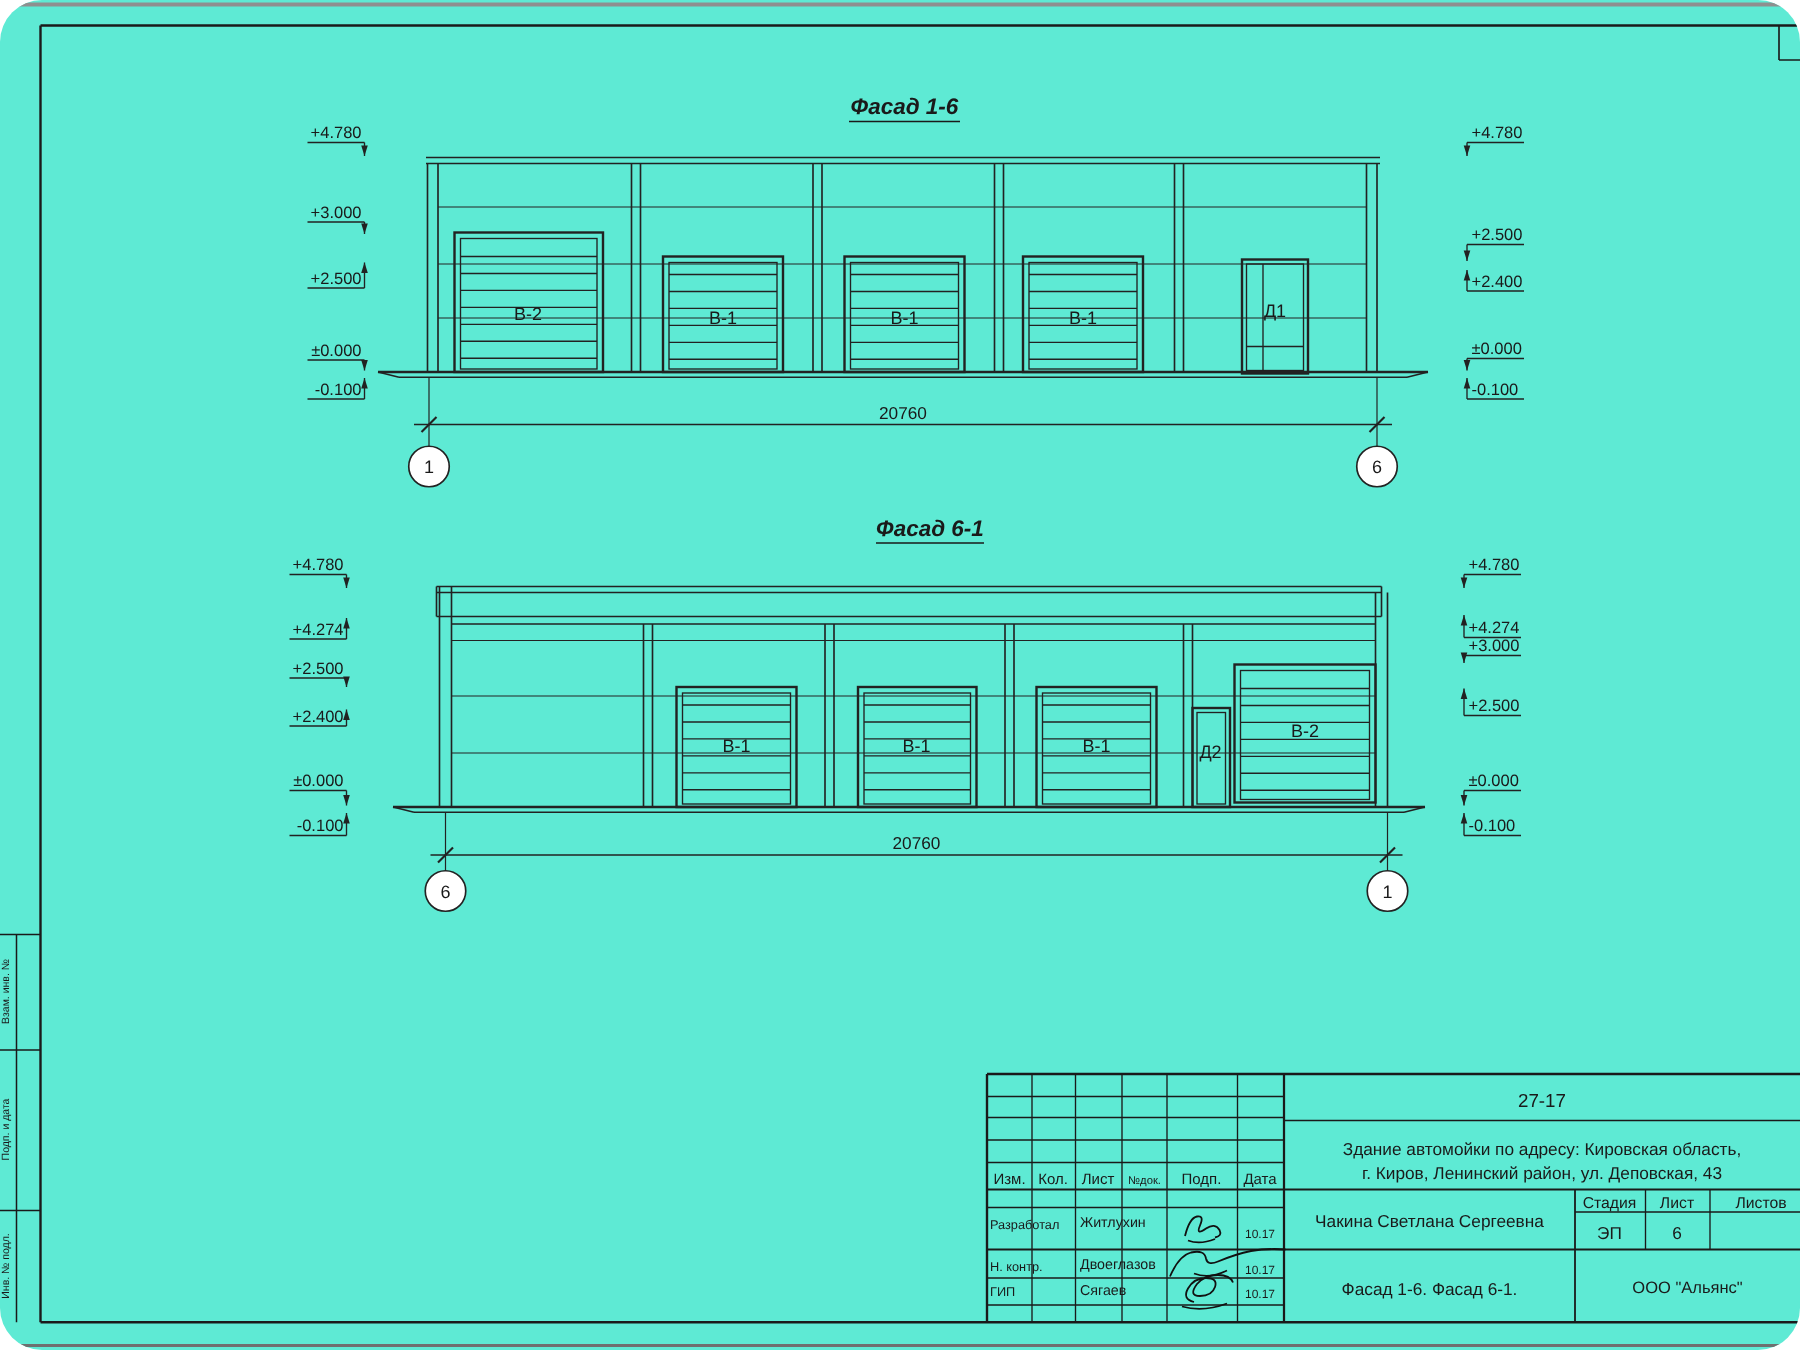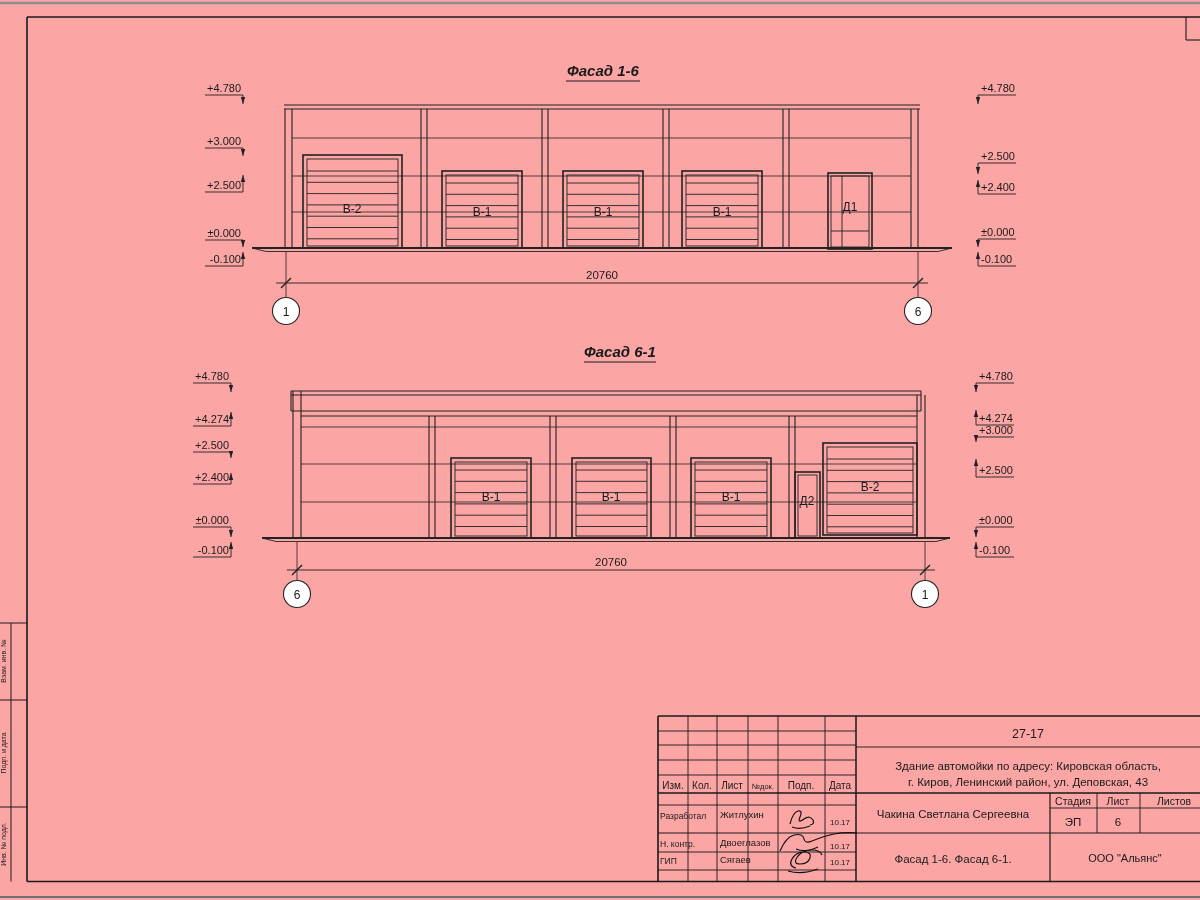--- a/index.html
+++ b/index.html
@@ -1,17 +1,17 @@
 <!DOCTYPE html>
 <html><head>
 <meta charset="utf-8">
 <style>
   html,body{margin:0;padding:0;background:#fff;}
-  .sheet{position:relative;width:1200px;height:900px;background:#fca5a5;overflow:hidden;
-         font-family:"Liberation Sans", sans-serif;}
+  .sheet{position:relative;width:1200px;height:900px;background:#5eead4;overflow:hidden;
+         font-family:"Liberation Sans", sans-serif;border-radius:28px;}
   svg text{font-family:"Liberation Sans", sans-serif;fill:#1a1a1a;}
 </style>
 </head>
 <body>
 
 <div class="sheet">
 <svg width="1200" height="900" viewBox="0 0 1200 900">
 
   <g stroke="#1a1a1a" stroke-width="1.6">
     <line x1="0" y1="3" x2="1200" y2="3" stroke="#8f8f8f" stroke-width="2.6"></line>

